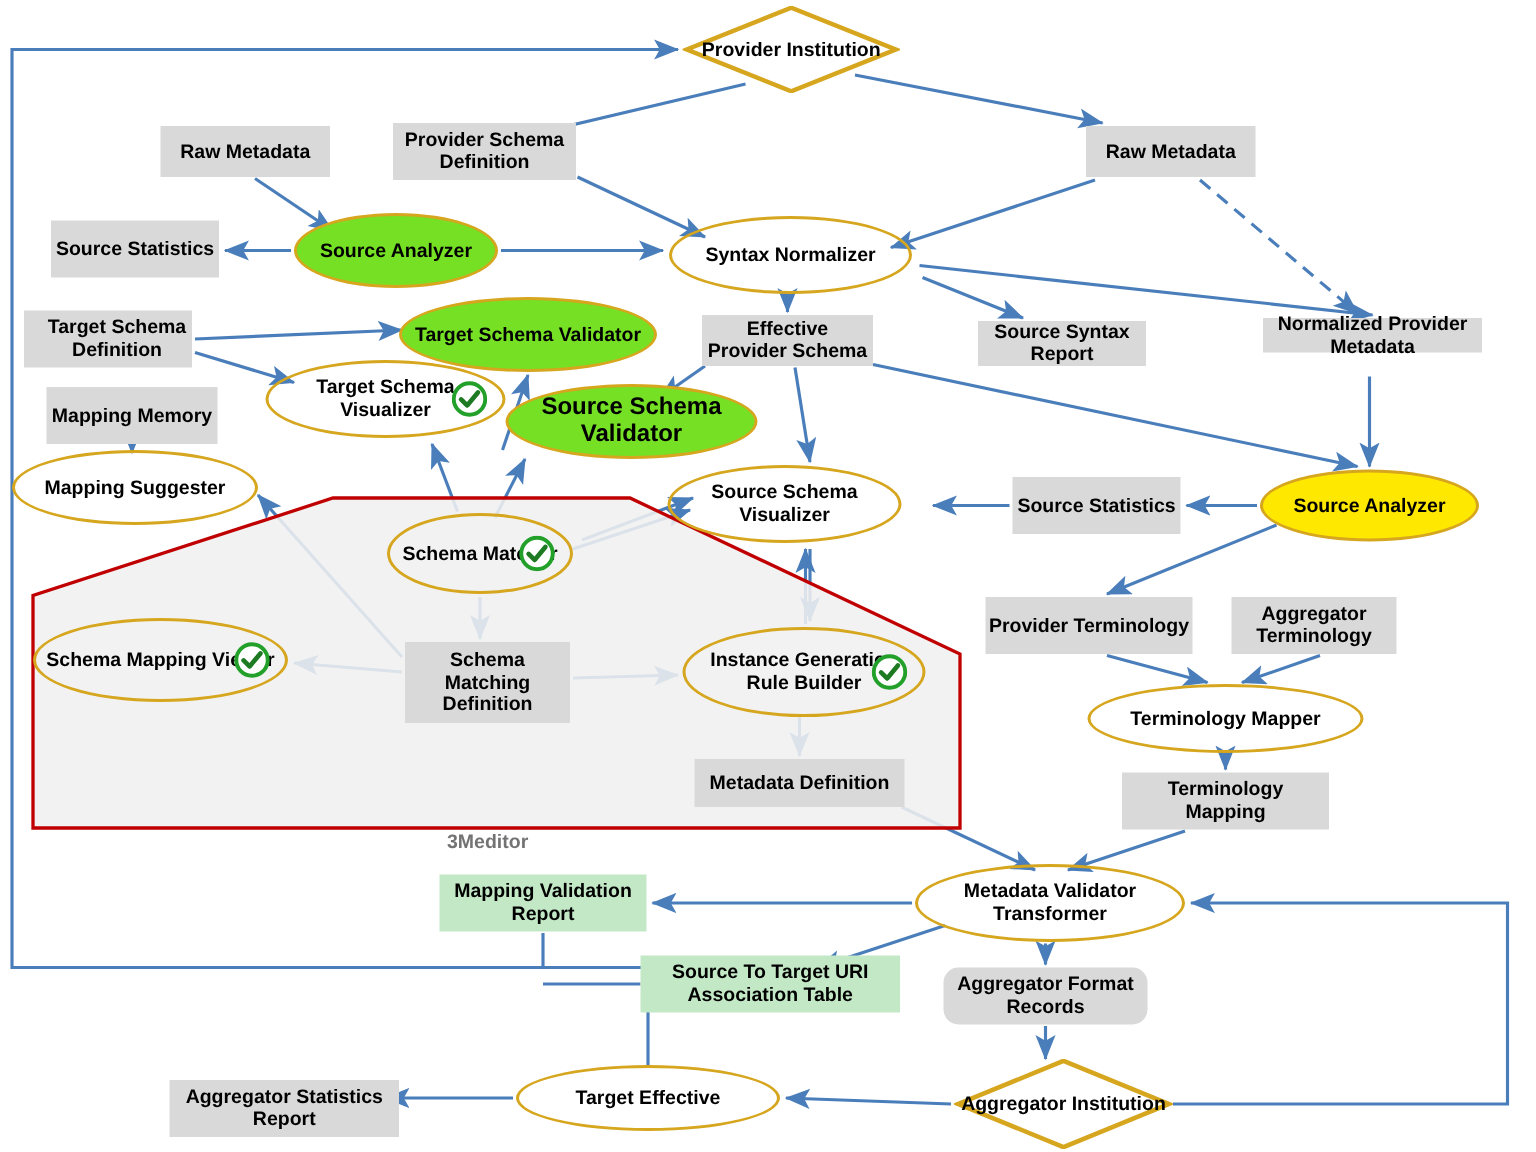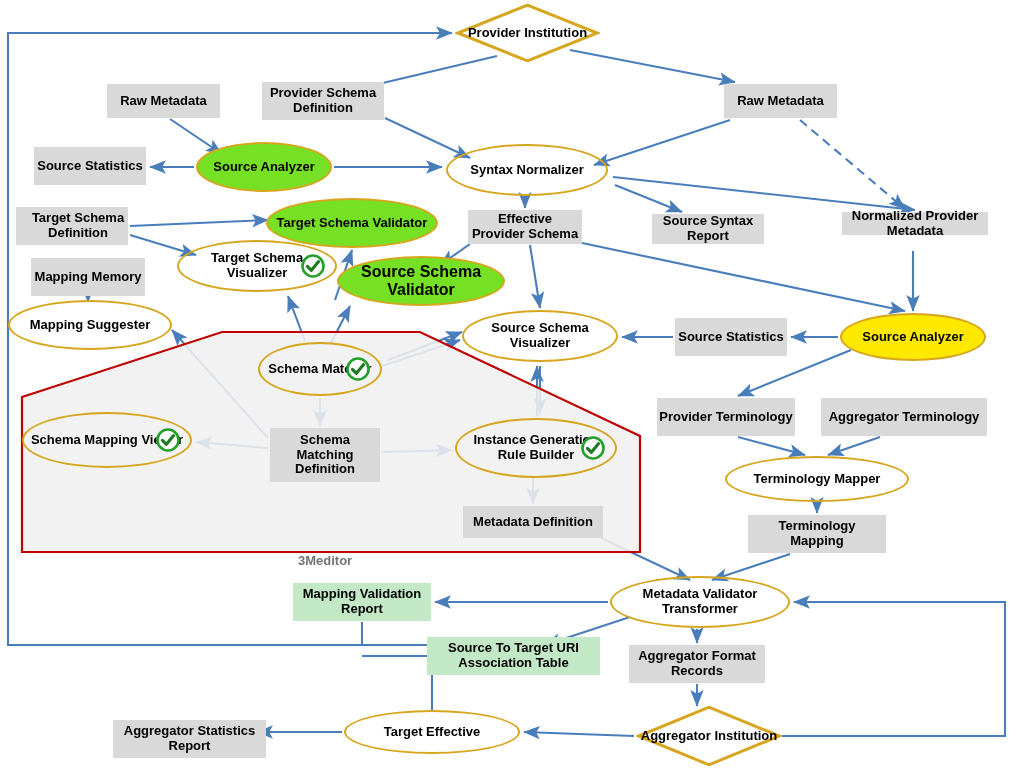--- a/index.html
+++ b/index.html
@@ -232,40 +232,40 @@
         </svg></div>
       <div class="node rect" style="left: 31px; top: 258px; width: 114px; height: 38px; font-size: 13px;">
         <span class="lbl">Mapping Memory</span>
       </div>
       <div class="node ellipse greenfill" style="left: 337px; top: 256px; width: 168px; height: 50px; font-size: 16px;">
         <span class="lbl">Source Schema Validator</span>
       </div>
       <div class="node ellipse" style="left: 8px; top: 300px; width: 164px; height: 50px; font-size: 13px;">
         <span class="lbl">Mapping Suggester</span>
       </div>
-      <div class="node ellipse" style="left: 462px; top: 310px; width: 156px; height: 52px; font-size: 13px; text-align: center;">
+      <div class="node ellipse" style="left: 445px; top: 310px; width: 156px; height: 52px; font-size: 13px; text-align: center;">
         <span class="lbl">Source Schema Visualizer</span>
       </div>
       <div class="node rect" style="left: 675px; top: 318px; width: 112px; height: 38px; font-size: 13px;">
         <span class="lbl">Source Statistics</span>
       </div>
       <div class="node ellipse yellowfill" style="left: 840px; top: 313px; width: 146px; height: 48px; font-size: 13px;">
         <span class="lbl">Source Analyzer</span>
       </div>
       <div class="node ellipse" style="left: 258px; top: 342px; width: 124px; height: 54px; font-size: 13px;">
         <span class="lbl">Schema Matcher</span>
       </div>
       <div class="check" style="left: 346px; top: 357px;"><svg viewBox="0 0 24 24" width="24" height="24">
           <circle cx="12" cy="12" r="10.5" fill="#ffffff" stroke="#22a02a" stroke-width="2.6"></circle>
           <path d="M6.4 12.3 L10.4 16.3 L17.6 7.6" fill="none" stroke="#1d7a22" stroke-width="3.1" stroke-linecap="round" stroke-linejoin="round"></path>
         </svg></div>
       <div class="node rect" style="left: 657px; top: 398px; width: 138px; height: 38px; font-size: 13px;">
         <span class="lbl">Provider Terminology</span>
       </div>
-      <div class="node rect" style="left: 821px; top: 398px; width: 166px; height: 38px; font-size: 13px;">
+      <div class="node rect" style="left: 821px; top: 398px; width: 110px; height: 38px; font-size: 13px;">
         <span class="lbl">Aggregator Terminology</span>
       </div>
       <div class="node ellipse" style="left: 22px; top: 412px; width: 170px; height: 56px; font-size: 13px;">
         <span class="lbl">Schema Mapping Viewer</span>
       </div>
       <div class="check" style="left: 156px; top: 428px;"><svg viewBox="0 0 24 24" width="24" height="24">
           <circle cx="12" cy="12" r="10.5" fill="#ffffff" stroke="#22a02a" stroke-width="2.6"></circle>
           <path d="M6.4 12.3 L10.4 16.3 L17.6 7.6" fill="none" stroke="#1d7a22" stroke-width="3.1" stroke-linecap="round" stroke-linejoin="round"></path>
         </svg></div>
       <div class="node rect" style="left: 270px; top: 428px; width: 110px; height: 54px; font-size: 13px;">
@@ -289,21 +289,21 @@
       </div>
       <div class="node ellipse" style="left: 610px; top: 576px; width: 180px; height: 52px; font-size: 13px;">
         <span class="lbl">Metadata Validator Transformer</span>
       </div>
       <div class="node rect green" style="left: 293px; top: 583px; width: 138px; height: 38px; font-size: 13px;">
         <span class="lbl">Mapping Validation Report</span>
       </div>
       <div class="node rect green" style="left: 427px; top: 637px; width: 173px; height: 38px; font-size: 13px;">
         <span class="lbl">Source To Target URI Association Table</span>
       </div>
-      <div class="node rect" style="left: 629px; top: 645px; width: 136px; height: 38px; font-size: 13px;">
+      <div class="node rect" style="left: 629px; top: 645px; width: 136px; height: 38px; font-size: 13px; border-radius: 10px;">
         <span class="lbl">Aggregator Format Records</span>
       </div>
       <div class="node diamond" style="left: 636px; top: 706px; width: 146px; height: 60px; font-size: 13px;">
         <svg class="dshape" viewBox="0 0 100 100" preserveAspectRatio="none">
           <polygon points="50,2 98,50 50,98 2,50" fill="#ffffff" stroke="#d6a61e" stroke-width="3" vector-effect="non-scaling-stroke"></polygon>
         </svg>
         <span class="lbl">Aggregator Institution</span>
       </div>
       <div class="node ellipse" style="left: 344px; top: 710px; width: 176px; height: 44px; font-size: 13px;">
         <span class="lbl">Target Effective</span>

